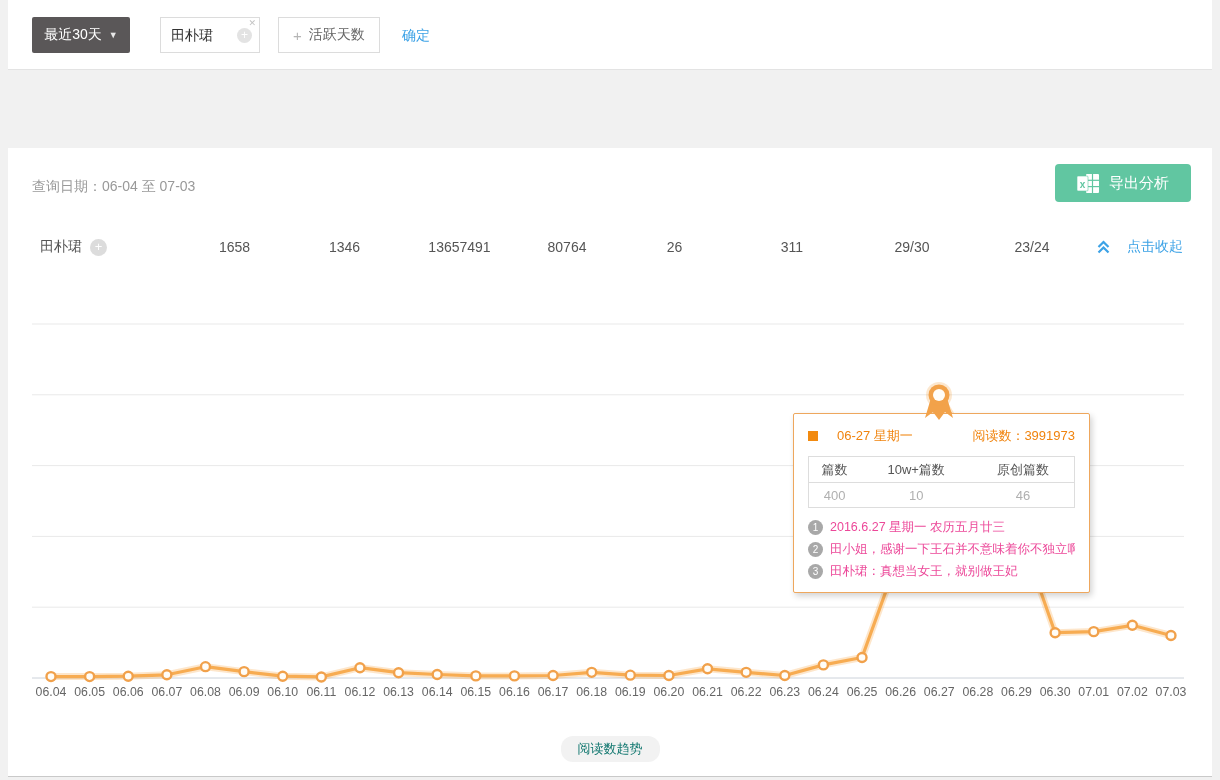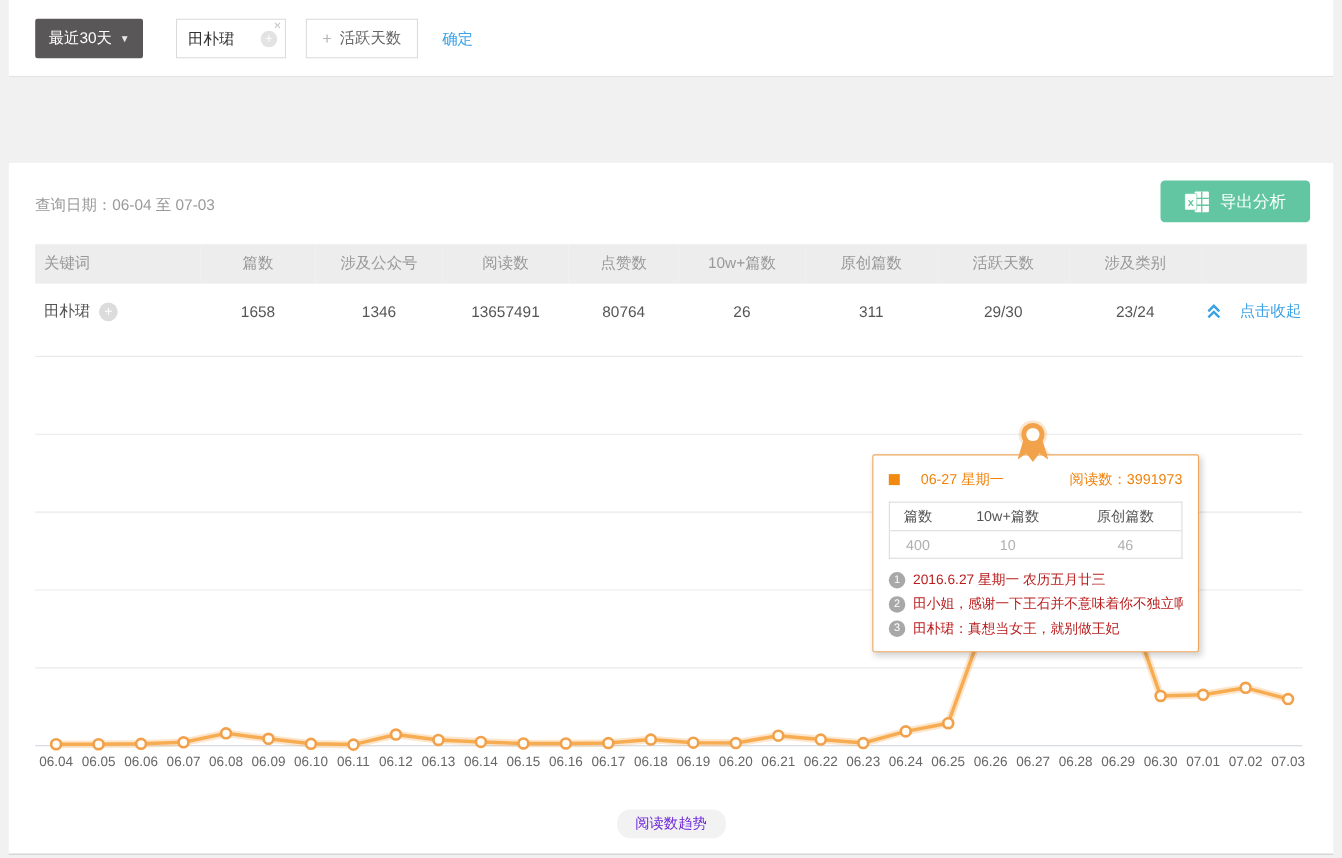--- a/index.html
+++ b/index.html
@@ -51,40 +51,40 @@
   .kw-cell-inner { display:flex; align-items:center; gap:8px; }
   .row-plus { width:17px; height:17px; border-radius:50%; background:#dcdcdc; color:#fff;
     font-size:13px; line-height:16px; text-align:center; cursor:pointer; }
   .collapse-link { display:inline-flex; align-items:center; gap:17px; color:#3ca2e6;
     font-size:14px; text-decoration:none; cursor:pointer; }
 
   
   .chart-svg { position:absolute; left:0; top:170px; }
   .legend-row { position:absolute; left:0; top:588px; width:100%; display:flex; justify-content:center; }
   .legend-pill { background:#f2f2f2; border-radius:12px; padding:4px 17px;
-    font-size:13px; color:#6d28d9; cursor:pointer; }
+    font-size:13px; color:#0f766e; cursor:pointer; }
 
   
   .tooltip { position:absolute; left:785px; top:265px; width:297px; background:#fff;
     border:1px solid #eea75d; border-radius:2px; box-shadow:2px 3px 6px rgba(0,0,0,.18);
     padding:13px 14px 12px; z-index:5; }
   .tt-head { display:flex; justify-content:space-between; align-items:center; }
   .tt-date { display:flex; align-items:center; gap:19px; color:#f0830d; font-size:13px; }
   .tt-square { width:10px; height:10px; background:#f28a10; }
   .tt-metric { color:#f0830d; font-size:13px; }
   table.tt-table { width:100%; margin-top:11px; border-collapse:collapse;
     border:1px solid #ddd; }
   table.tt-table th { font-weight:normal; color:#555; font-size:13px; height:26px;
     border-bottom:1px solid #ddd; text-align:center; }
   table.tt-table td { color:#b0b0b0; font-size:13px; height:25px; text-align:center; }
   .tt-list { margin-top:11px; }
   .tt-item { display:flex; align-items:center; gap:7px; margin-top:5px; }
   .tt-badge { flex:0 0 15px; width:15px; height:15px; border-radius:50%; background:#a8a8a8;
     color:#fff; font-size:10px; display:flex; align-items:center; justify-content:center; }
-  .tt-text { color:#b91c1c; font-size:12.5px; white-space:nowrap; overflow:hidden; }
+  .tt-text { color:#ec4899; font-size:12.5px; white-space:nowrap; overflow:hidden; }
 
   .peak-marker { position:absolute; z-index:6; }
 </style>
 </head>
 <body>
 
 <div class="frame">
 
   <div class="topbar">
     <button class="dd-btn">
@@ -127,32 +127,20 @@
           <col style="width:115px">
         <col style="width:115px">
           <col style="width:100px">
           <col style="width:115px">
         <col style="width:120px">
           <col style="width:120px">
           <col style="width:120px">
         <col style="width:96px">
       </colgroup>
       <tbody>
-          <tr>
-        <th class="first">关键词</th>
-        <th>篇数</th>
-        <th>涉及公众号</th>
-        <th>阅读数</th>
-        <th>点赞数</th>
-        <th>10w+篇数</th>
-        <th>原创篇数</th>
-        <th>活跃天数</th>
-        <th>涉及类别</th>
-        <th></th>
-      </tr>
       <tr>
         <td class="kw-cell">
           <span class="kw-cell-inner">
             <span>田朴珺</span>
             <span class="row-plus">+</span>
           </span>
         </td>
         <td>1658</td>
         <td>1346</td>
         <td>13657491</td>

